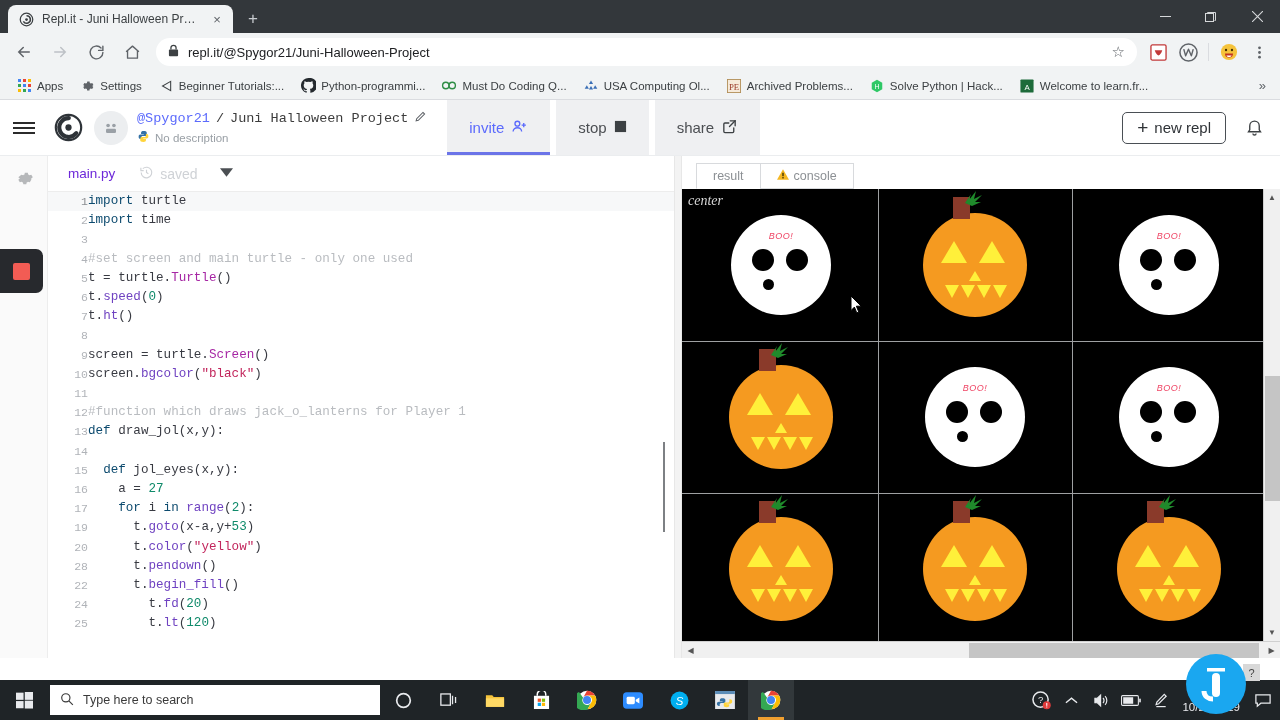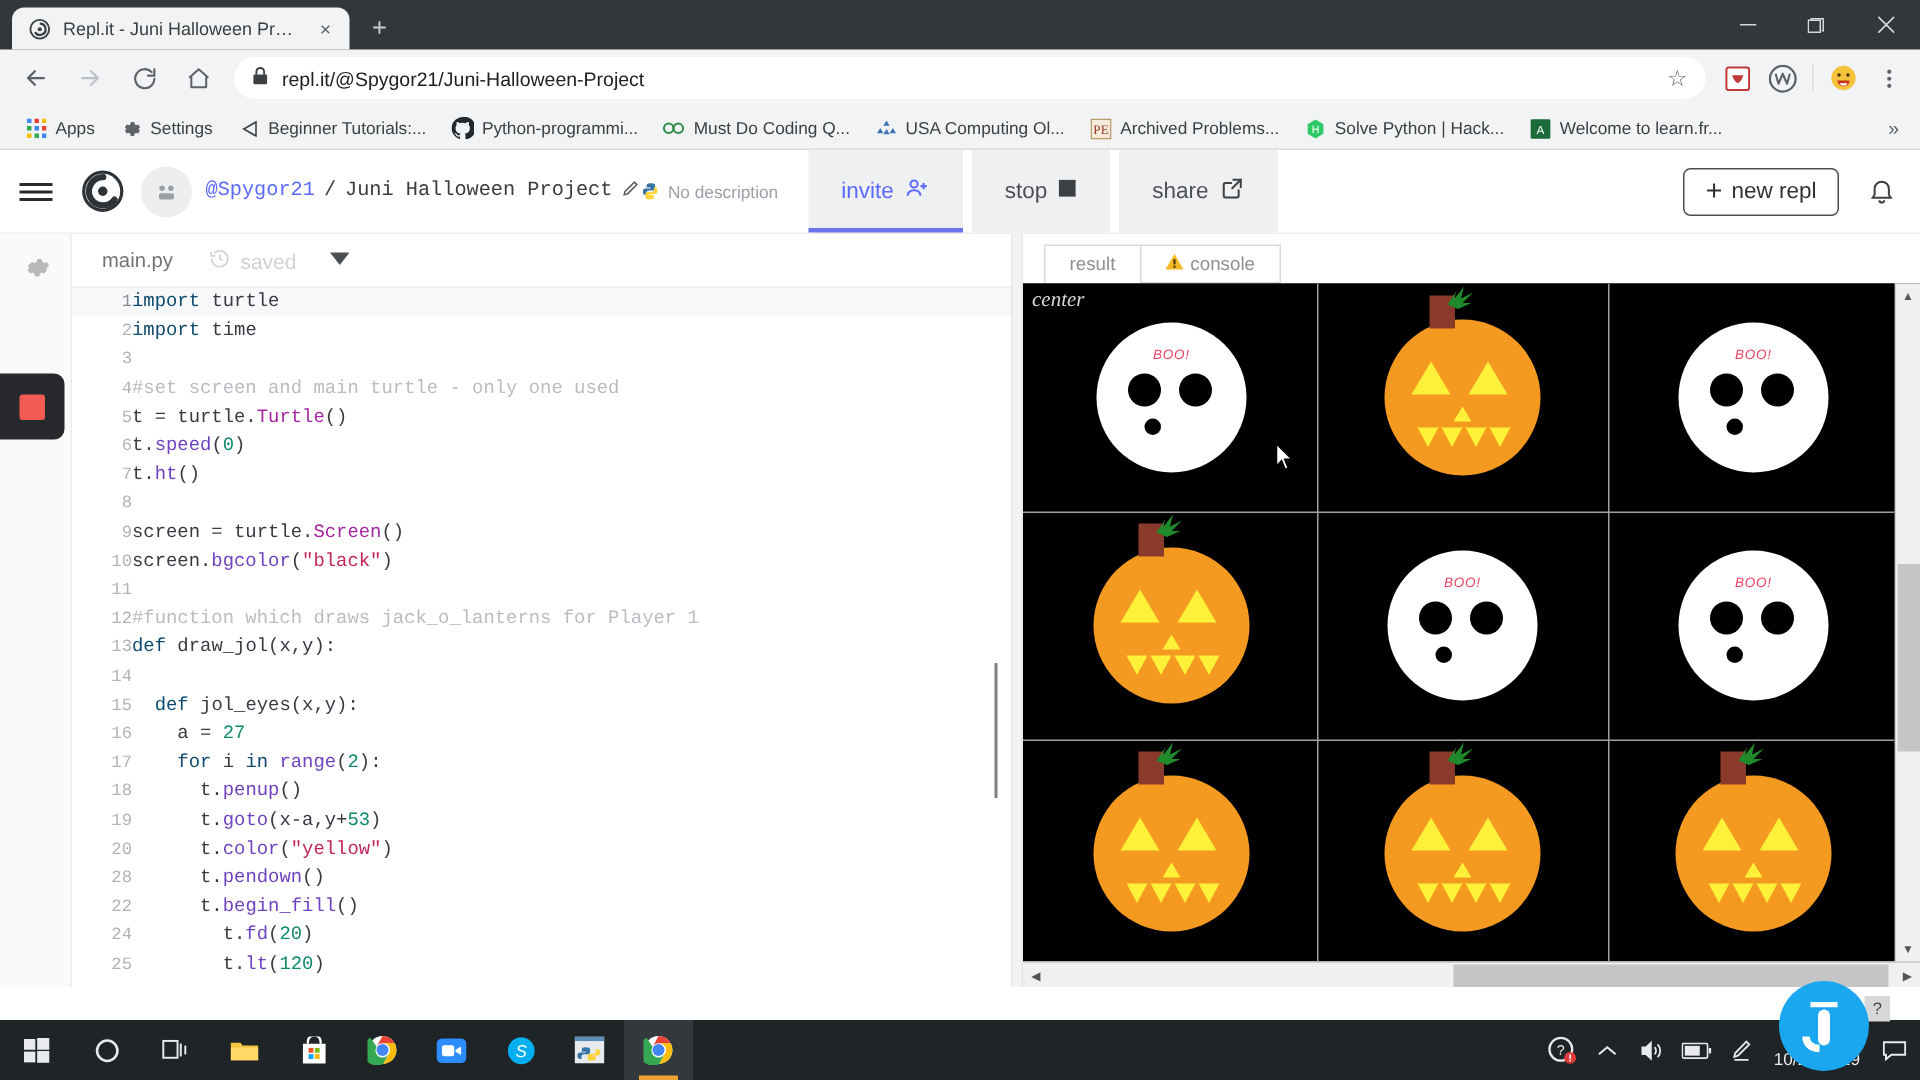--- a/index.html
+++ b/index.html
@@ -70,21 +70,21 @@
     border-bottom:1px solid #ebedef; position:relative;
   }
   .hamburger { width:48px; display:flex;align-items:center;justify-content:center; }
   .hamburger span { display:block; width:22px; height:2px; background:#2b2b2b; margin:3px 0; }
   .replit-logo { width:40px; display:flex;align-items:center;justify-content:center; }
   .proj-avatar {
     width:34px;height:34px;border-radius:50%;background:#eceef0;
     display:flex;align-items:center;justify-content:center; margin:11px 9px 0 6px;
     font-size:15px;
   }
-  .proj-meta { display:flex; flex-direction:row; justify-content:center; padding-right:14px; }
+  .proj-meta { display:flex; flex-direction:column; justify-content:center; padding-right:14px; }
   .proj-title { font-family:"Liberation Mono", monospace; font-size:13.5px; color:#3c3c3c; display:flex; align-items:center; gap:6px;}
   .proj-title .user { color:#5b6afc; }
   .proj-desc { display:flex; align-items:center; gap:5px; font-size:11.5px; color:#9aa0a6; margin-top:3px;}
   .hdr-btn {
     display:flex; align-items:center; justify-content:center; gap:7px;
     background:#eff0f2; font-size:15px; color:#4c4f53; position:relative;
     padding:0 22px; margin-left:6px;
   }
   .hdr-btn.active { color:#5b6afc; }
   .hdr-btn.active::after {
@@ -105,21 +105,21 @@
   .rail-ico { width:48px;height:44px; display:flex;align-items:center;justify-content:center; color:#b6b8ba;}
   .rail-run {
     position:absolute; left:0; top:93px; width:43px; height:44px; background:#27292d;
     border-radius:0 7px 7px 0; display:flex;align-items:center;justify-content:center;
   }
   .rail-run i { display:block; width:17px;height:17px;background:#f25c54; border-radius:2px;}
 
   .editor-pane { width:626px; background:#ffffff; display:flex; flex-direction:column; position:relative;}
   .file-bar { height:36px; display:flex; align-items:center; background:#fff;
               border-bottom:1px solid #ededed; }
-  .file-tab { font-size:13.5px; color:#737373; padding:0 20px; }
+  .file-tab { font-size:13.5px; color:#6d28d9; padding:0 20px; }
   .saved { display:flex; align-items:center; gap:6px; color:#cfd2d6; font-size:14px; padding-left:4px;}
   .caret { margin-left:22px; color:#5f6368; font-size:10px; }
 
   .code-wrap { flex:1; overflow:hidden; position:relative; background:#fff; }
   table.code { border-collapse:collapse; width:100%; font-family:"Liberation Mono", monospace;
                font-size:12.6px; }
   table.code td { padding:0; height:19.2px; line-height:19.2px; vertical-align:top;}
   td.ln { width:40px; text-align:right; padding-right:12px; color:#b0b3b8; font-size:11.5px;
           -webkit-user-select:none; }
   td.src { white-space:pre; color:#383a42; padding-left:10px; }
@@ -603,24 +603,20 @@
                 <td class="ln">15</td>
                 <td class="src"><span>  </span><span class="k">def</span><span> jol_eyes(x,y):</span></td>
               </tr>
               <tr>
                 <td class="ln">16</td>
                 <td class="src"><span>    a = </span><span class="n">27</span></td>
               </tr>
               <tr>
                 <td class="ln">17</td>
                 <td class="src"><span>    </span><span class="k">for</span><span> i </span><span class="k">in</span><span> </span><span class="b">range</span><span>(</span><span class="n">2</span><span>):</span></td>
-              </tr>
-              <tr>
-                <td class="ln">18</td>
-                <td class="src"><span>      t.</span><span class="b">penup</span><span>()</span></td>
               </tr>
               <tr>
                 <td class="ln">19</td>
                 <td class="src"><span>      t.</span><span class="b">goto</span><span>(x-a,y+</span><span class="n">53</span><span>)</span></td>
               </tr>
               <tr>
                 <td class="ln">20</td>
                 <td class="src"><span>      t.</span><span class="b">color</span><span>(</span><span class="s">"yellow"</span><span>)</span></td>
               </tr>
               <tr>
@@ -826,20 +822,29 @@
 
   <div class="taskbar">
     <div class="start">
       <svg width="17" height="17" viewBox="0 0 18 18" fill="#e8eaed">
           <rect x="0" y="0.7" width="8" height="7.6"></rect>
           <rect x="9.3" y="0" width="8.7" height="8.3"></rect>
           <rect x="0" y="9.6" width="8" height="7.6"></rect>
           <rect x="9.3" y="9.2" width="8.7" height="8.3"></rect>
         </svg>
     </div>
+    <div class="tb-search">
+      <span>
+        <svg width="14" height="14" viewBox="0 0 18 18" fill="none" stroke="#3a3a3a" stroke-width="1.5">
+            <circle cx="7.5" cy="7.5" r="5.3"></circle>
+            <path d="M11.4 11.4L16.5 16.5"></path>
+          </svg>
+      </span>
+      <span>Type here to search</span>
+    </div>
     <div class="tb-app">
       <svg width="17" height="17" viewBox="0 0 20 20">
           <circle cx="10" cy="10" r="8" fill="none" stroke="#e8eaed" stroke-width="2"></circle>
         </svg>
     </div>
     <div class="tb-app">
       <svg width="19" height="16" viewBox="0 0 22 18" fill="none" stroke="#e8eaed" stroke-width="1.5">
           <rect x="1" y="2" width="11" height="13"></rect>
           <path d="M14.5 4v10M18 5.5v7"></path>
         </svg>

